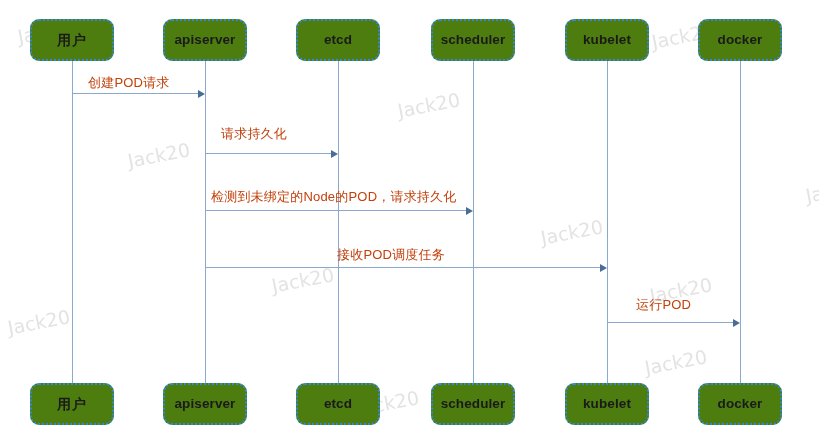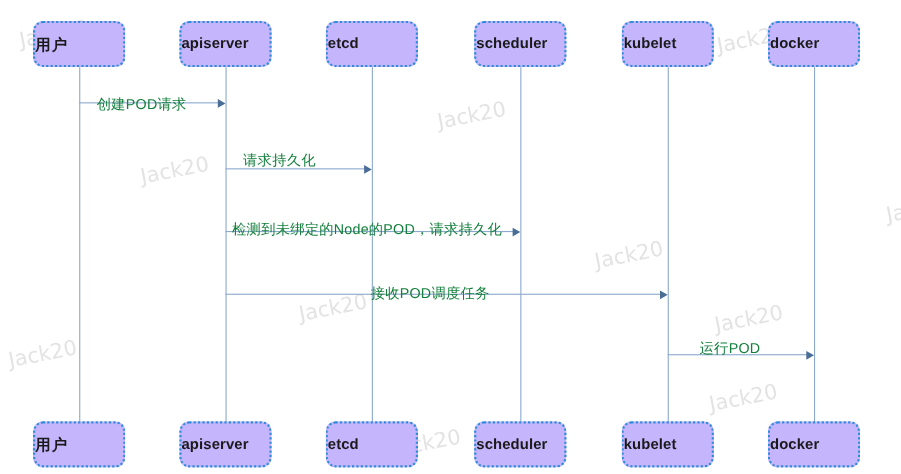--- a/index.html
+++ b/index.html
@@ -19,23 +19,24 @@
     overflow: hidden;
   }
   
   .node-box {
     position: absolute;
     width: 84px;
     height: 42px;
     box-sizing: border-box;
     border: 2px dotted #2e8bdc;
     border-radius: 9px;
-    background: #c4b5fd;
+    background: #4d7c0f;
     display: flex;
     align-items: center;
+    justify-content: center;
     z-index: 6;
   }
   .node-label {
     font-size: 13.5px;
     font-weight: bold;
     color: #1a1a1a;
     line-height: 1;
     white-space: nowrap;
     letter-spacing: 0.1px;
   }
@@ -62,26 +63,25 @@
     width: 0;
     height: 0;
     border-top: 4px solid transparent;
     border-bottom: 4px solid transparent;
     border-left: 7px solid #4a6d96;
     z-index: 4;
   }
   .msg-label {
     position: absolute;
     font-size: 13px;
-    color: #15803d;
+    color: #c2410c;
     white-space: nowrap;
     line-height: 1;
     z-index: 5;
     letter-spacing: 0.2px;
-    margin-top: 12px;
   }
   
   .wm {
     position: absolute;
     font-size: 19px;
     color: #e3e3e3;
     font-family: "DejaVu Sans", sans-serif;
     transform: rotate(-11deg);
     transform-origin: left center;
     white-space: nowrap;

